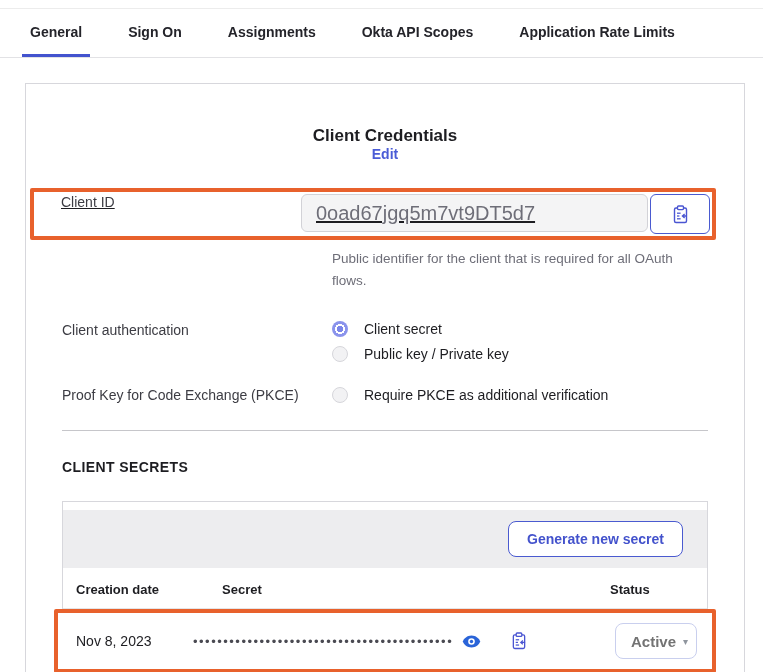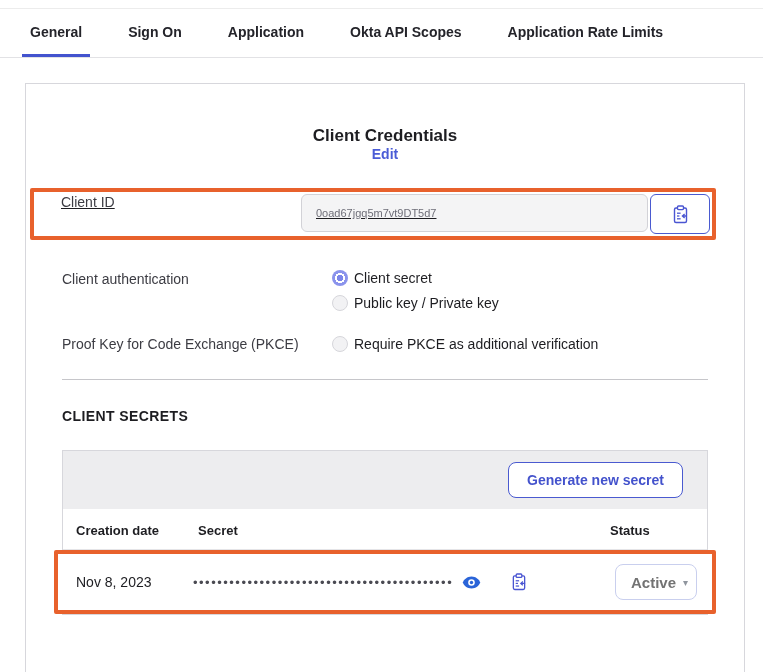--- a/index.html
+++ b/index.html
@@ -20,56 +20,56 @@
 
   .card-head { display:flex; justify-content:space-between; align-items:center;flex-direction:column; }
   .card-title { font-size:17px; font-weight:700; color:#1d1d21; }
   .edit-link { font-size:14px; font-weight:700; color:#4a5cd6; cursor:pointer; text-decoration:none; }
 
   
   .hl-box1 { margin:26px -8px 0 -32px; border:4px solid #e8612c; border-radius:2px;
              padding:2px 2px 2px 27px; display:flex; align-items:flex-start; background:#fff;text-decoration:underline; }
   .field-label { width:240px; font-size:14px; color:#3c3c43; flex:none; }
   .clientid-input { flex:1; height:38px; background:#f4f4f5; border:1px solid #d2d2d7;
-                    border-radius:6px; padding:0 14px; font-size:11px; color:#6e6e78;
+                    border-radius:6px; padding:0 14px; font-size:20px; color:#6e6e78;
                     font-family:"Liberation Sans", sans-serif; }
   .copy-btn { width:60px; height:40px; margin-left:2px; background:#fff; flex:none;
               border:1px solid #4a5ad0; border-radius:6px; display:flex;
               align-items:center; justify-content:center; cursor:pointer; }
 
   .help-text { margin:8px 0 0 270px; width:348px; font-size:13.5px; line-height:1.6;
                color:#6e6e78; }
 
   
   .form-row { display:flex; margin-top:30px; }
   .form-row .field-label { width:270px; padding-top:1px; }
   .opt-col { display:flex; flex-direction:column; gap:9px; }
-  .opt { display:flex; align-items:center; gap:6px; font-size:14px; color:#1d1d21; cursor:pointer; }
+  .opt { display:flex; align-items:center; gap:16px; font-size:14px; color:#1d1d21; cursor:pointer; }
   .radio { width:16px; height:16px; border-radius:50%; flex:none;
            background:#f2f2f4; border:1px solid #d6d6db; }
   .radio.on { border:none;
       background:radial-gradient(circle, #7b85e9 0 3px, #ffffff 3px 5px, #8a93ec 5px 8.5px); }
   .checkbox { width:16px; height:16px; border-radius:50%; flex:none;
               background:#f2f2f4; border:1px solid #d6d6db; }
   .pkce-row { margin-top:24px; }
 
   .divider { margin-top:27px; border:none; border-top:1px solid #c6c6ca; }
 
   
   .secrets-title { margin-top:28px; font-size:14px; font-weight:700; letter-spacing:.4px; }
 
   .table-wrap { margin-top:26px; border:1px solid #d7d7dc; }
-  .table-toolbar { background:#ededef; padding:11px 24px; display:flex; }
+  .table-toolbar { background:#ededef; padding:11px 24px; display:flex;margin-top:8px; }
   .gen-btn { margin-left:auto; height:36px; padding:0 18px; background:#fff;
              border:1px solid #4a5ad0; border-radius:8px; color:#4352cc;
              font-size:14px; font-weight:700; cursor:pointer;
              font-family:"Liberation Sans", sans-serif; }
 
   .thead { display:flex; align-items:center; padding:14px 0 11px; background:#fff;
-           border-bottom:1px solid #e4e4e7; }
+           border-bottom:1px solid #e4e4e7;gap:24px; }
   .th { font-size:13px; font-weight:700; color:#1d1d21; }
   .col1 { width:135px; padding-left:13px; flex:none; }
   .col2 { flex:1; display:flex; align-items:center; }
   .col3 { width:97px; flex:none; }
 
   .hl-box2 { margin:0 -9px; border:4px solid #e8612c; border-radius:2px; background:#fff;
              display:flex; align-items:center; height:64px; }
   .hl-box2 .col1 { padding-left:18px; }
   .date-cell { font-size:14px; color:#1d1d21; }
   .dots { font-size:13px; letter-spacing:1.5px; color:#4a4a52; line-height:1; }
@@ -84,21 +84,21 @@
   .status-btn .arrow { font-size:10px; color:#8f959e; }
 </style>
 </head>
 <body>
 
 <div class="page">
 
   <div class="tabbar">
     <div class="tab active">General</div>
     <div class="tab">Sign On</div>
-    <div class="tab">Application</div>
+    <div class="tab">Assignments</div>
     <div class="tab">Okta API Scopes</div>
     <div class="tab">Application Rate Limits</div>
   </div>
 
   <div class="card">
 
     <div class="card-head">
       <div class="card-title">Client Credentials</div>
       <a class="edit-link">Edit</a>
     </div>
@@ -113,20 +113,21 @@
             <rect x="5.5" y="1" width="6" height="3.6" rx="1" fill="#fff" stroke="#4a55d2" stroke-width="1.4"></rect>
             <line x1="5" y1="8.2" x2="8.6" y2="8.2" stroke="#4a55d2" stroke-width="1.3"></line>
             <line x1="5" y1="11" x2="7.4" y2="11" stroke="#4a55d2" stroke-width="1.3"></line>
             <line x1="5" y1="13.8" x2="8.6" y2="13.8" stroke="#4a55d2" stroke-width="1.3"></line>
             <path d="M15 11 h-4.2 m1.8 -2 l-2.2 2 2.2 2" stroke="#4a55d2" stroke-width="1.3" fill="none"></path>
           </svg>
         </span>
       </button>
     </div>
 
+    <div class="help-text">Public identifier for the client that is required for all OAuth flows.</div>
 
     <div class="form-row">
       <div class="field-label">Client authentication</div>
       <div class="opt-col">
         <label class="opt">
           <span class="radio on"></span>
           <span>Client secret</span>
         </label>
         <label class="opt">
           <span class="radio"></span>

